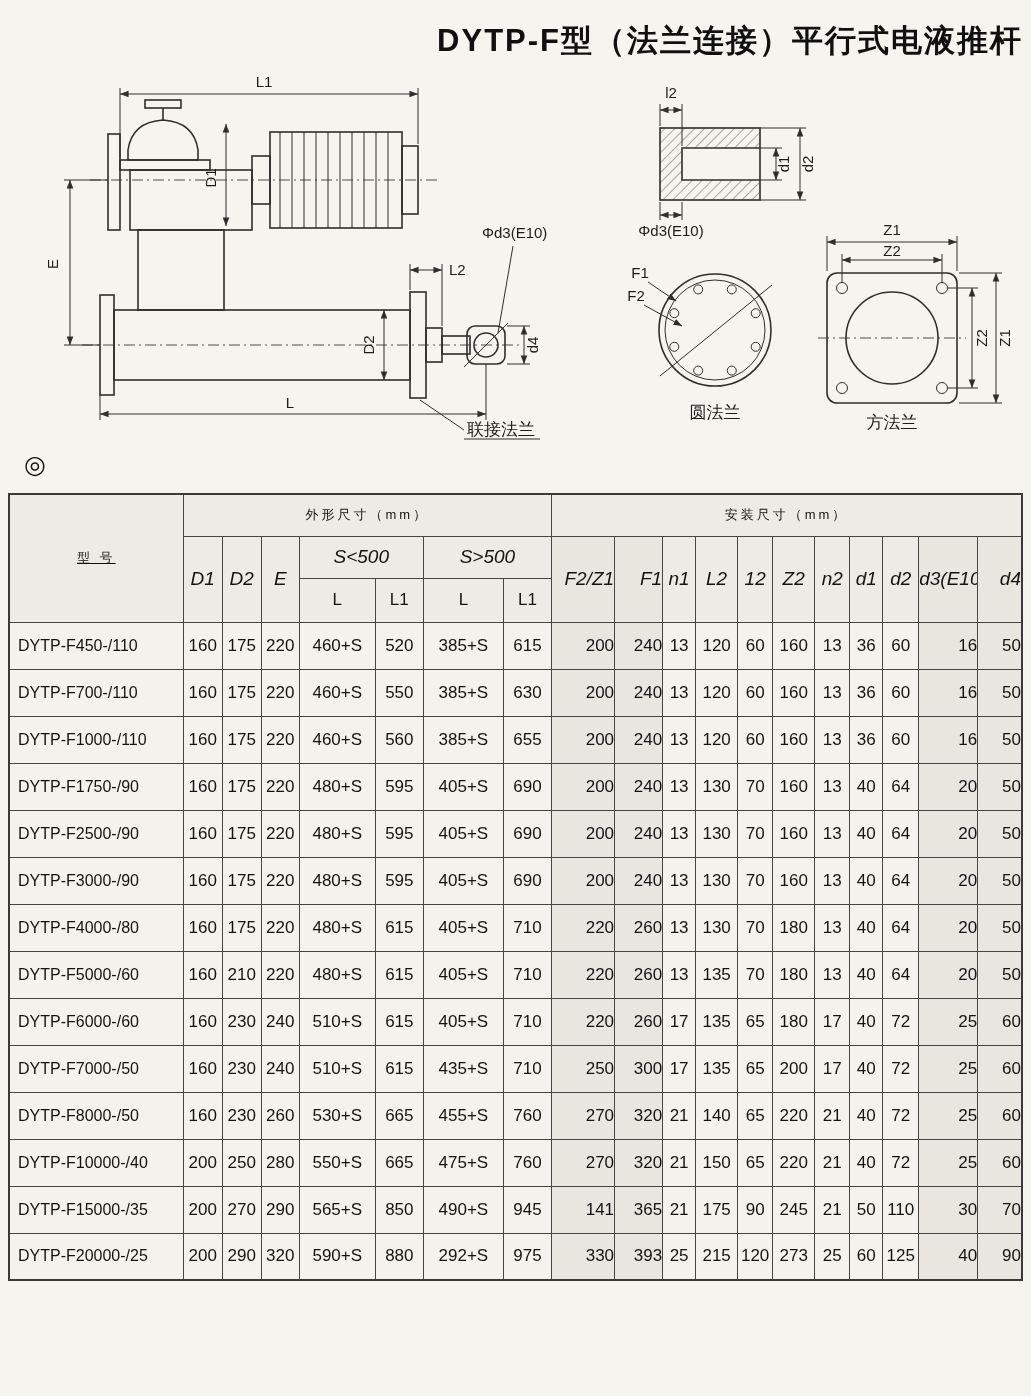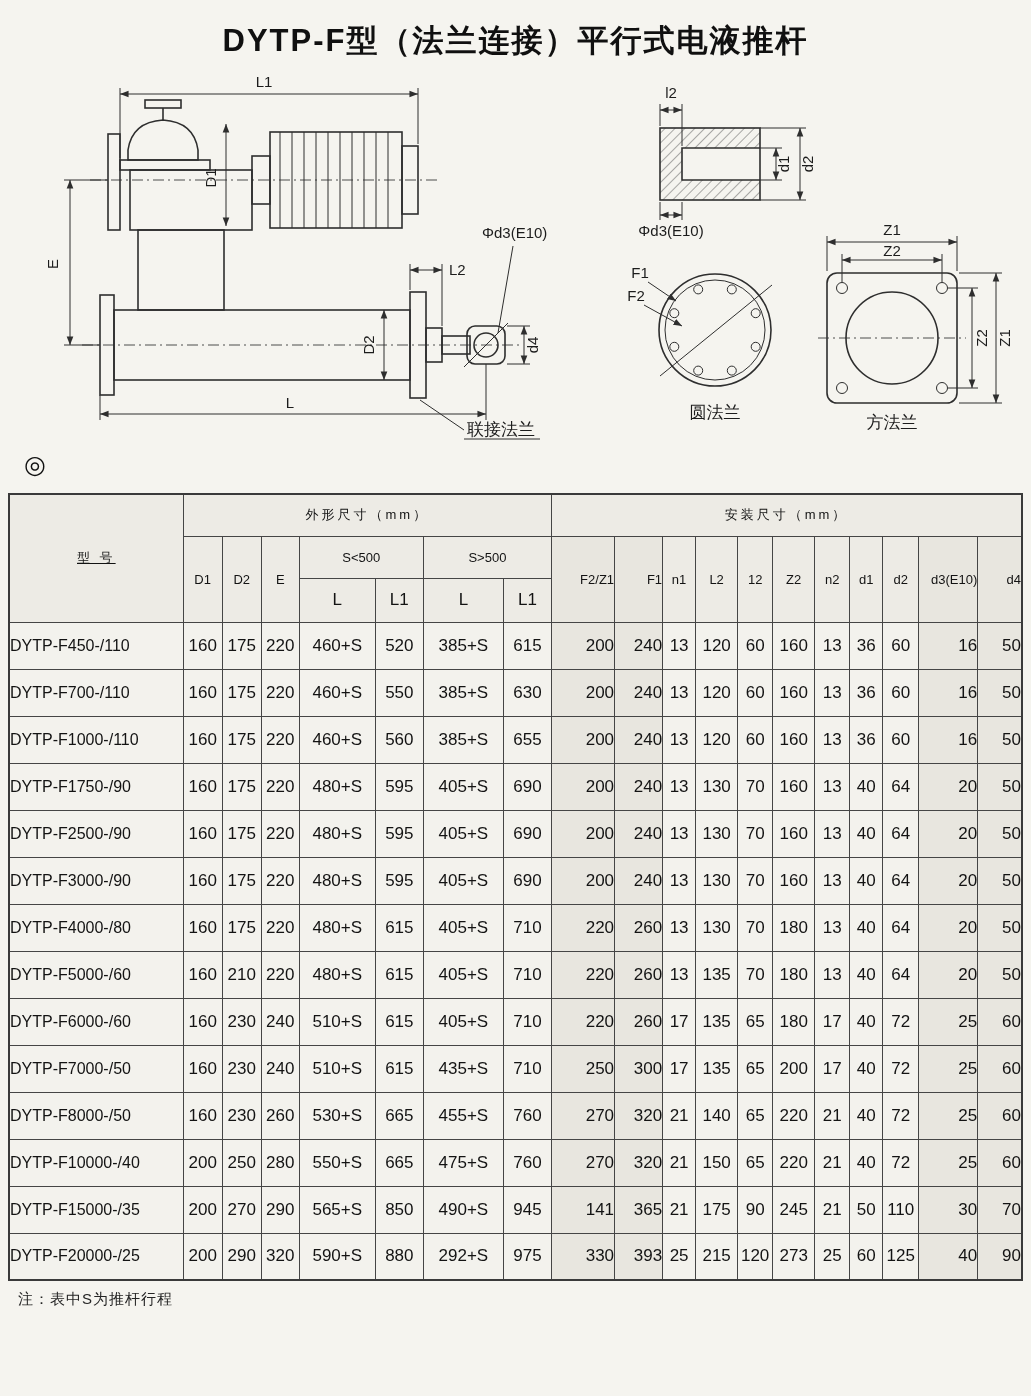--- a/index.html
+++ b/index.html
@@ -5,21 +5,21 @@
   * { margin:0; padding:0; box-sizing:border-box; }
   html,body { background:#f5f4ef; }
   body {
     width:1031px; height:1396px;
     font-family:"Liberation Sans", sans-serif;
     color:#161616;
     overflow:hidden;
   }
   .page { padding:20px 8px 0; }
   .title {
-    text-align:center;
+    text-align:right;
     font-size:31px;
     font-weight:bold;
     letter-spacing:2px;
     color:#101010;
   }
   .diagram { margin:6px 4px 0; }
   .diagram svg { display:block; }
   .dwg-line   { stroke:#2e2e2e; stroke-width:1.6; fill:none; }
   .dwg-thin   { stroke:#2e2e2e; stroke-width:1;   fill:none; }
   .dwg-dim    { stroke:#2e2e2e; stroke-width:1;   fill:none; }
@@ -38,25 +38,25 @@
     border:2px solid #3a3a3a;
   }
   .spec th, .spec td {
     border:1px solid #454545;
     text-align:center; vertical-align:middle;
     color:#131313;
     overflow:hidden; white-space:nowrap;
   }
   .spec thead th { font-weight:normal; background:#edebe5; }
   .spec thead tr.group th { font-size:13px; height:42px; letter-spacing:3px; }
-  .spec thead tr.mid  th { font-size:13px; height:42px; letter-spacing:0; }
+  .spec thead tr.mid  th { font-size:19px; height:42px; letter-spacing:0;font-style:italic; }
   .spec thead tr.sub  th { font-size:17px; height:44px; }
   .spec thead th.model-h { font-size:19px; letter-spacing:6px;text-decoration:underline; }
   .spec tbody td { font-size:17px; height:47px; background:#f3f2ed; }
-  .spec tbody td.model-cell { text-align:left; padding-left:0; font-size:16px; }
+  .spec tbody td.model-cell { text-align:left; padding-left:8px; font-size:16px; }
   .spec .shade { background:#e8e6df !important;text-align:right; }
   .footnote {
     margin:9px 0 0 10px;
     font-size:15px; color:#242424; letter-spacing:1px;
   }
 </style>
 </head>
 <body>
 
 <div class="page">
@@ -605,17 +605,14 @@
           <td>273</td>
           <td>25</td>
           <td>60</td>
           <td>125</td>
           <td class="shade">40</td>
           <td class="shade">90</td>
         </tr>
       </tbody>
   </table>
 
-  <div class="footnote">
-    <span>注：</span><span>表中S为推杆行程</span>
-  </div>
 
 </div>
 
 </body></html>

